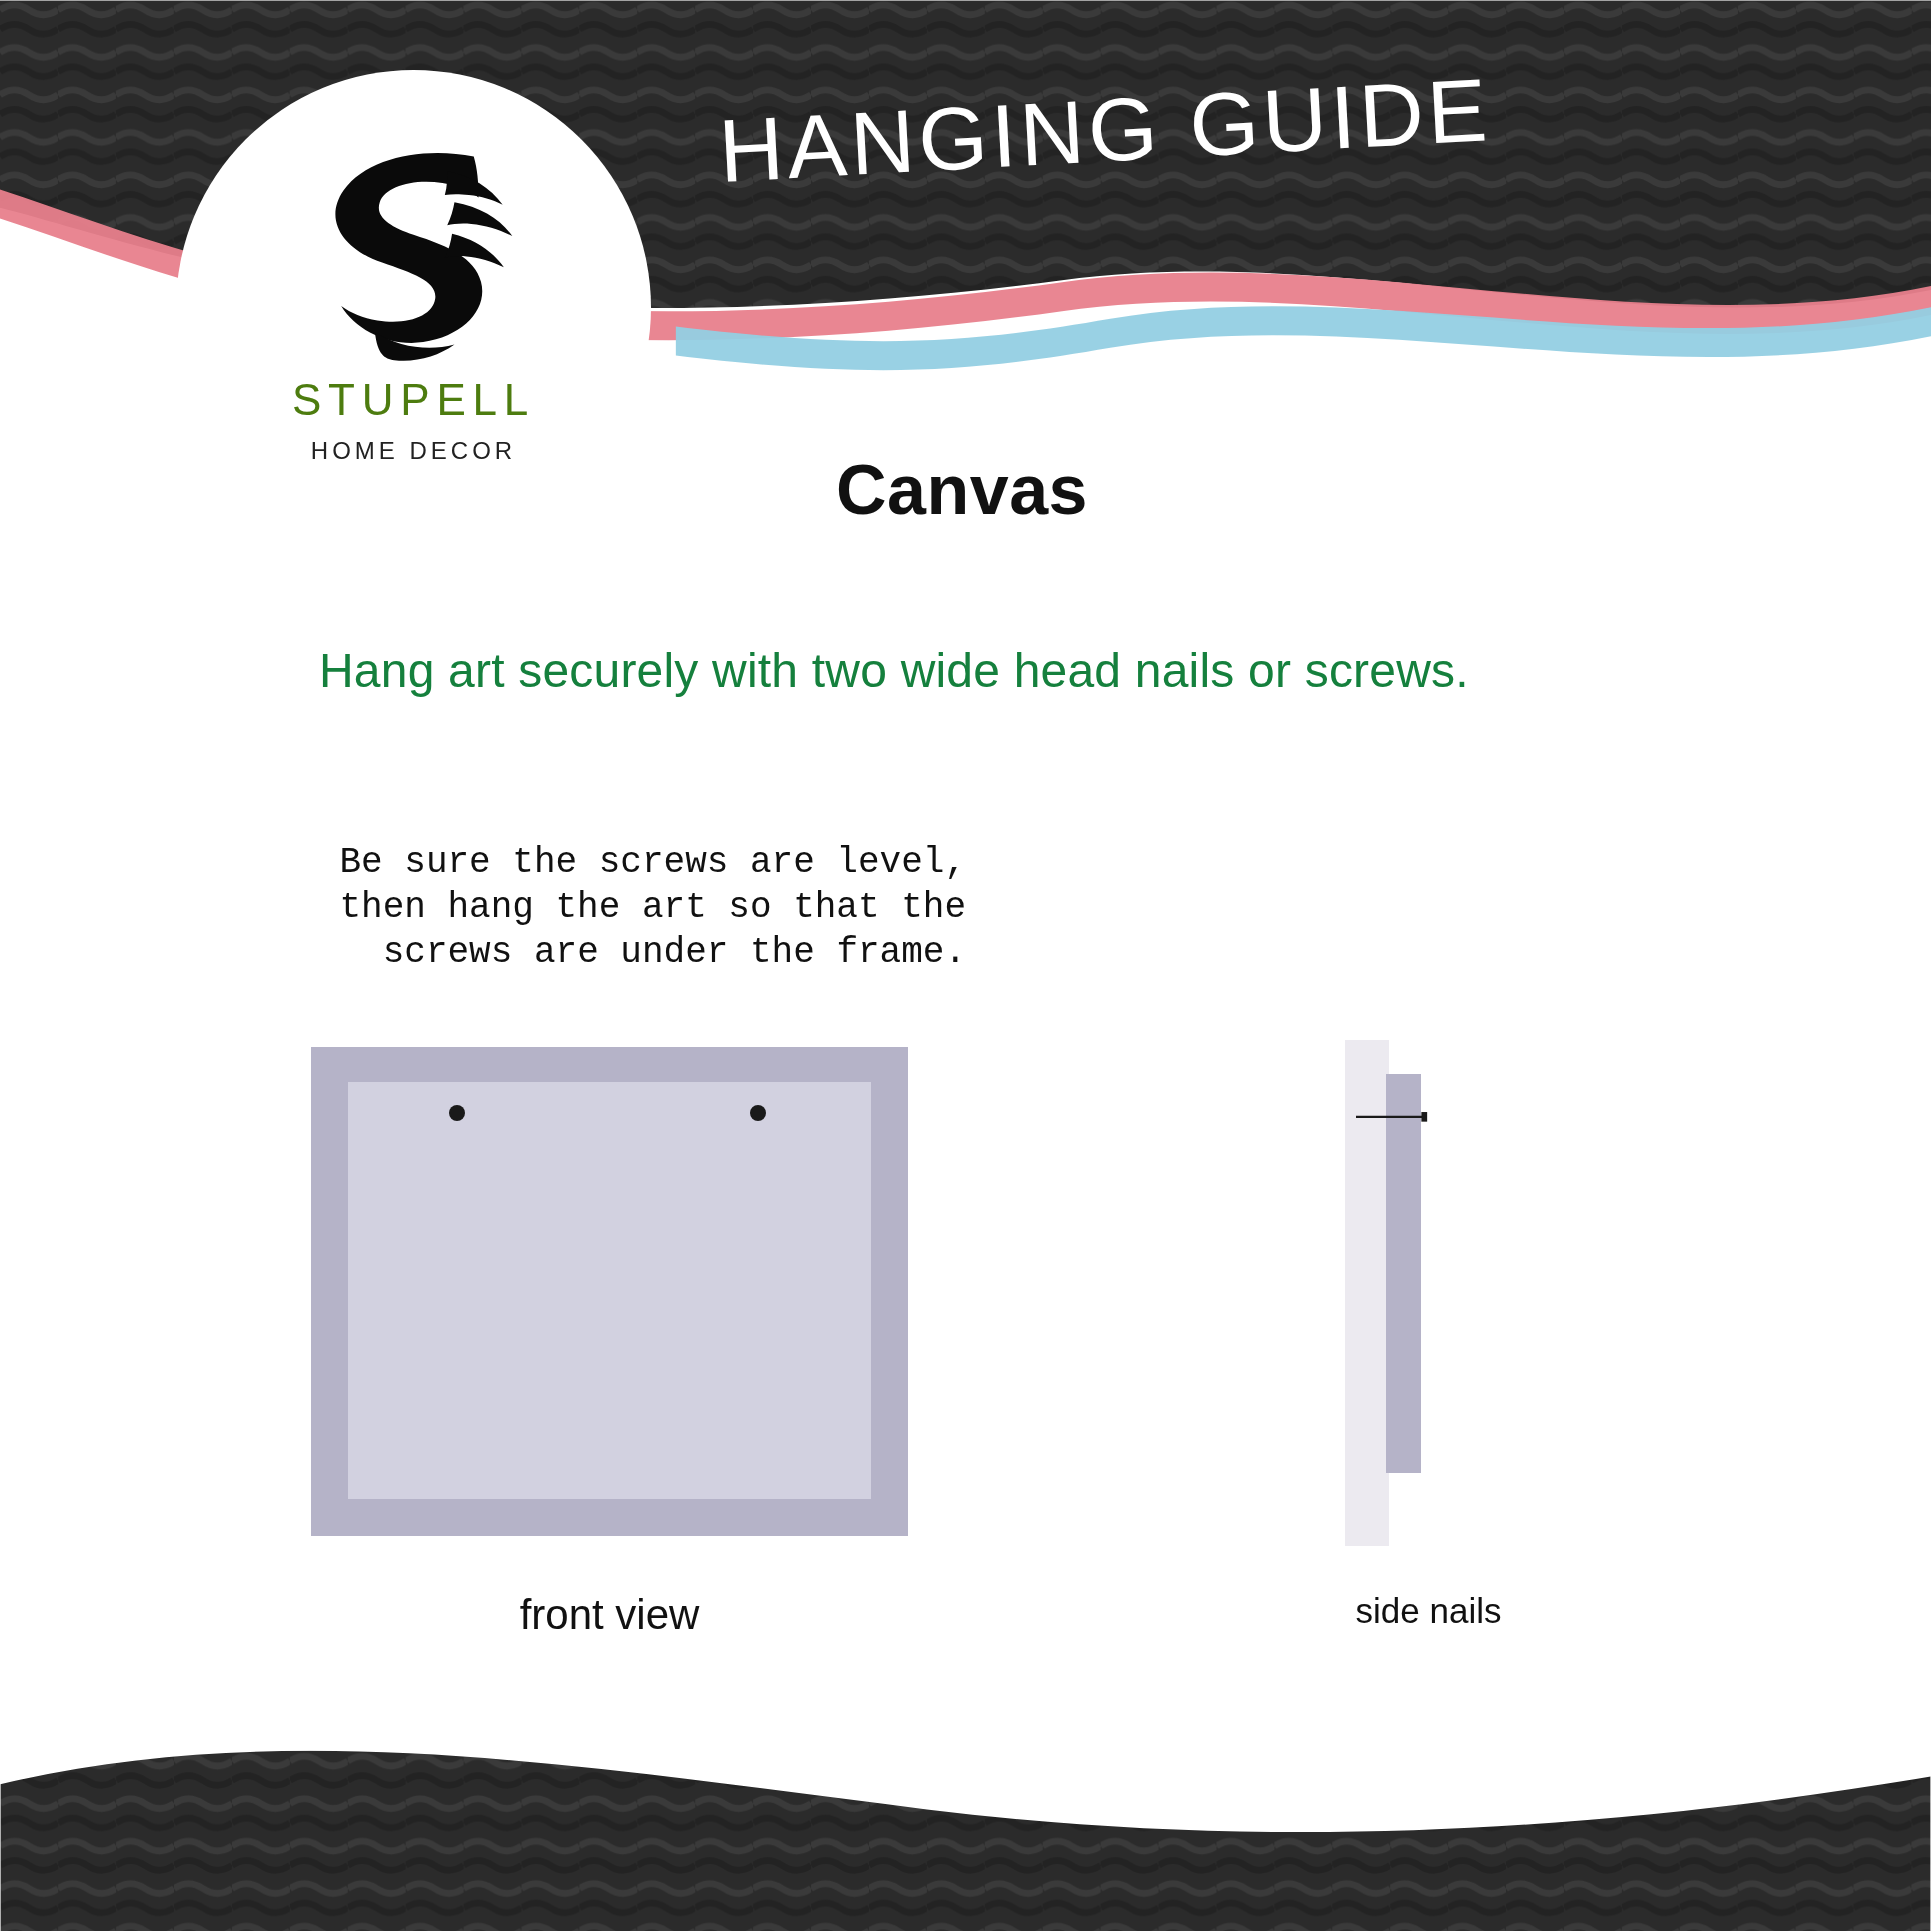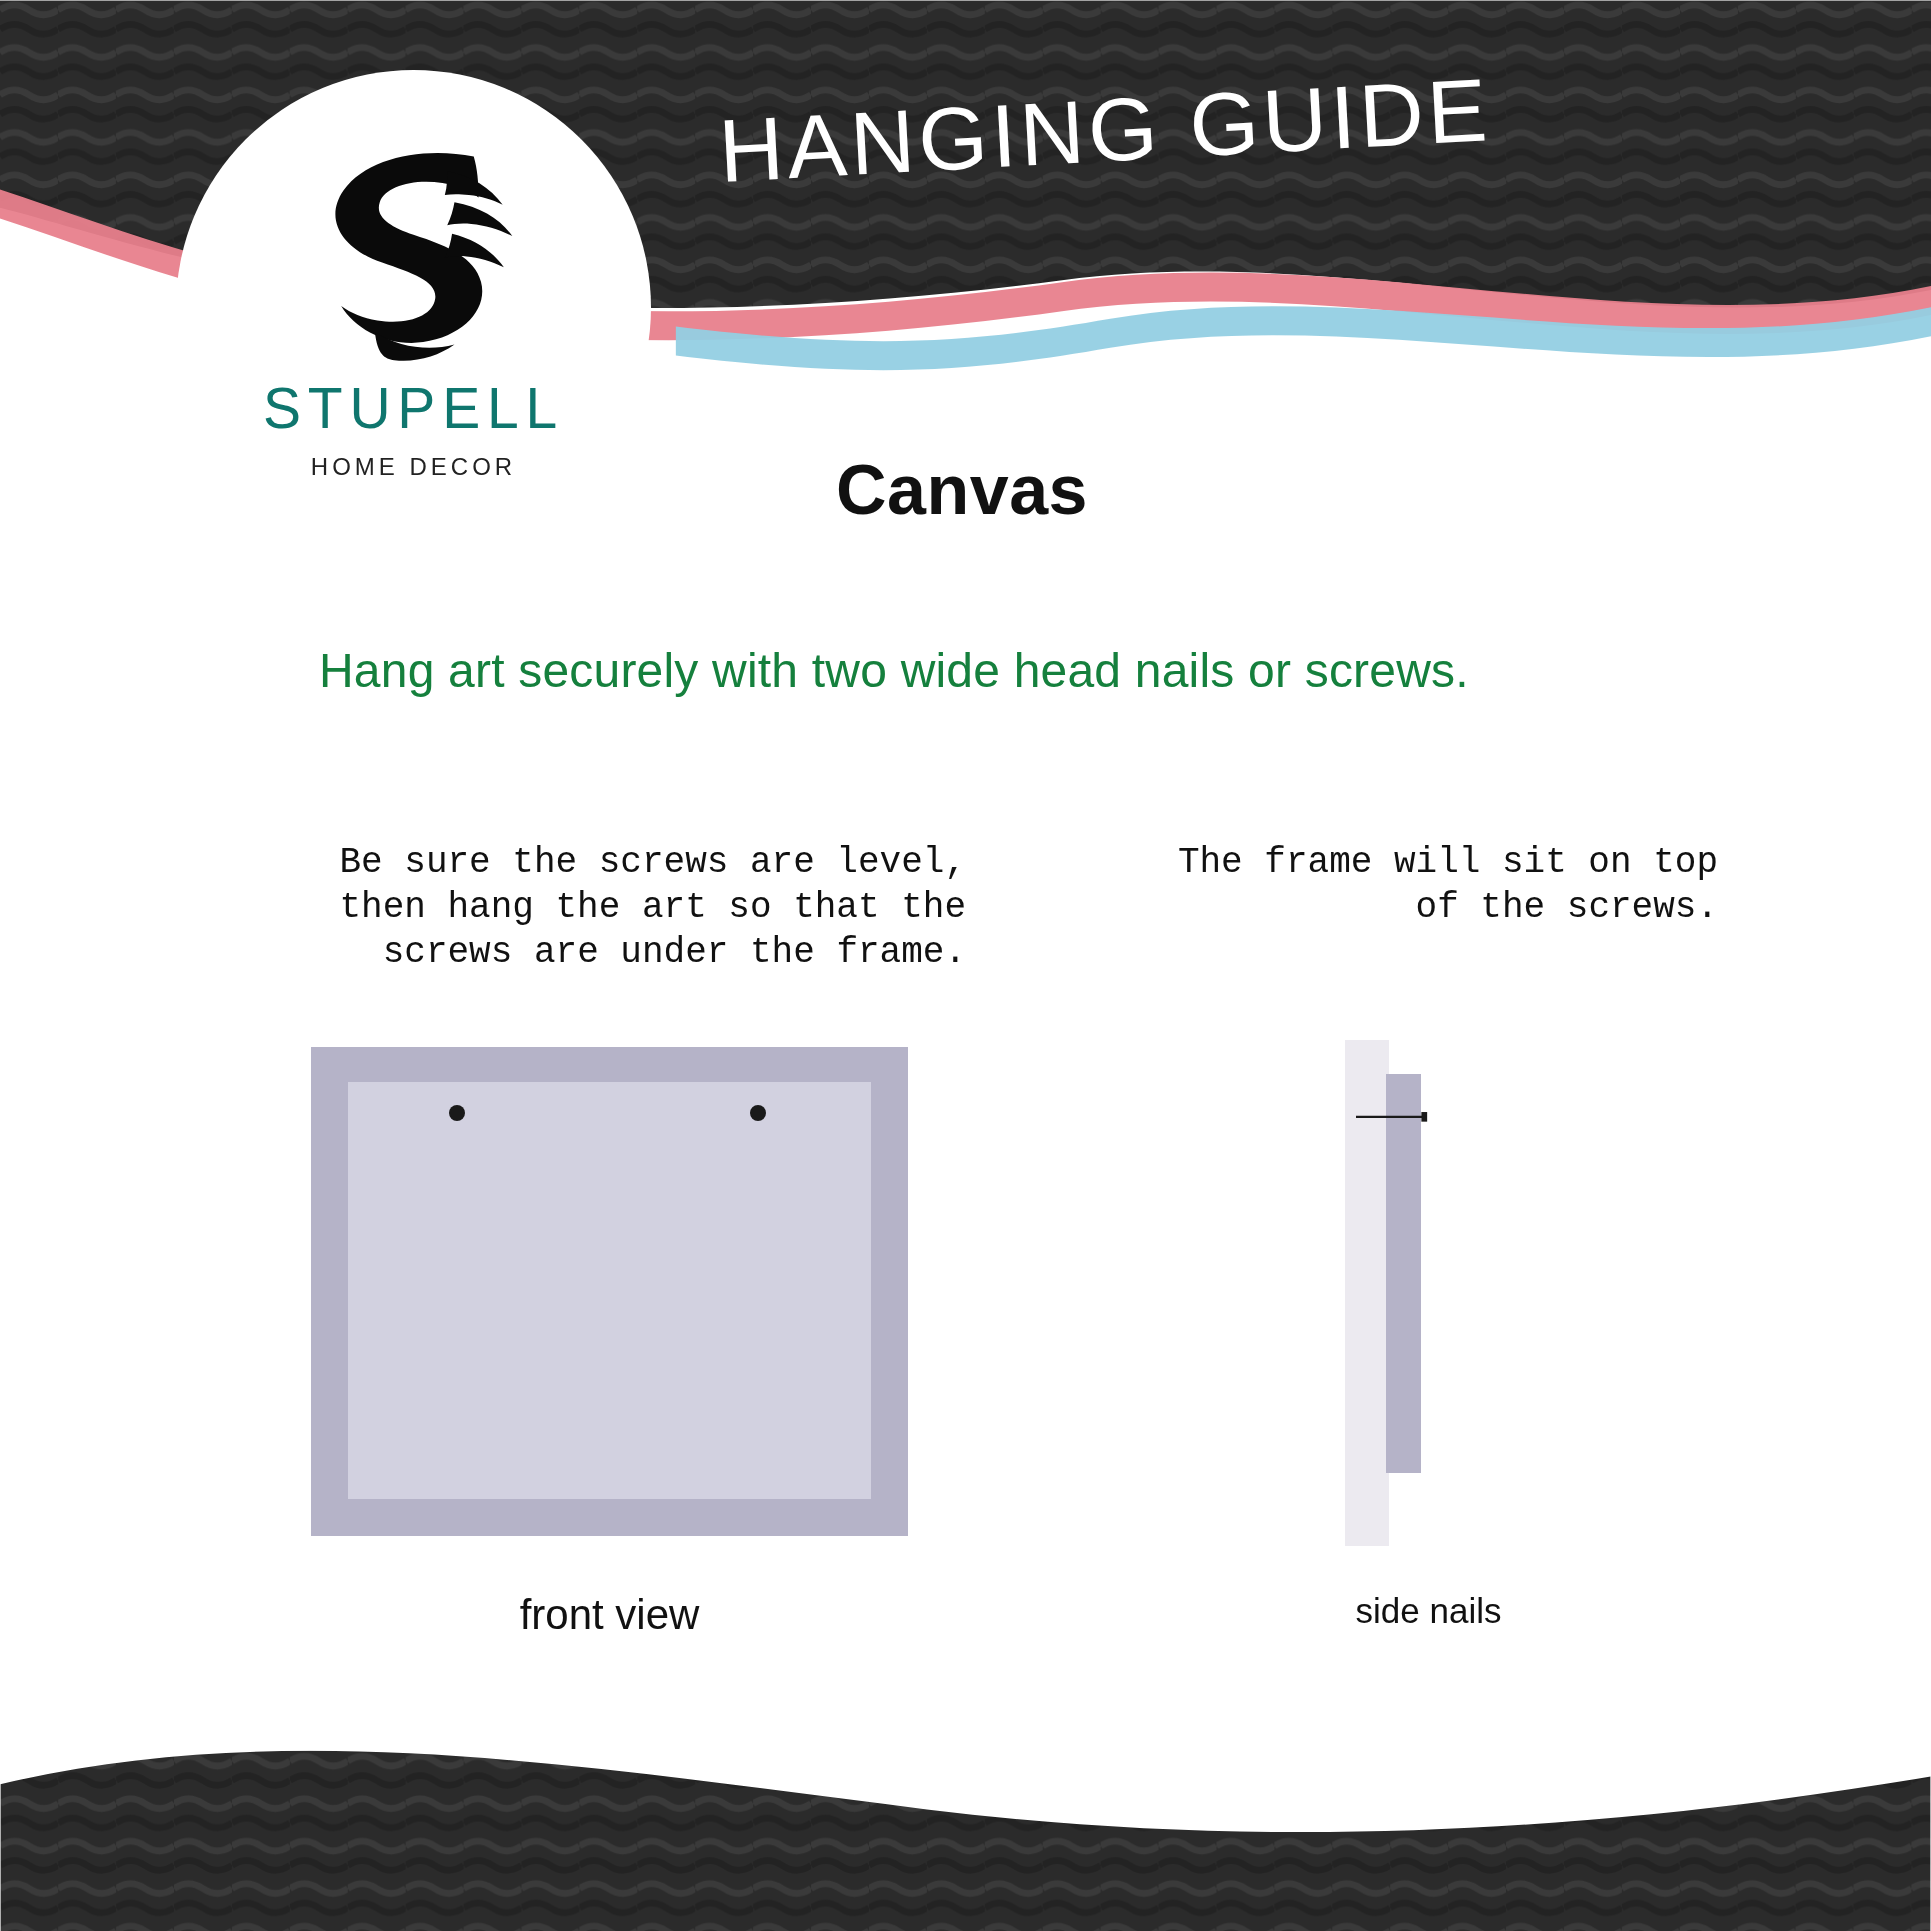--- a/index.html
+++ b/index.html
@@ -51,23 +51,23 @@
     justify-content: flex-start;
     z-index: 5;
   }
   .logo-mark {
     margin-top: 60px;
     width: 241px;
     height: 241px;
   }
   .logo-name {
     font-family: "Liberation Sans", sans-serif;
-    font-size: 57px;
+    font-size: 44px;
     letter-spacing: 6.8px;
-    color: #0f766e;
+    color: #4d7c0f;
     margin-top: 3.9px;
     font-weight: 400;
     text-align: center;
   }
   .logo-sub {
     font-family: "Liberation Sans", sans-serif;
     font-size: 24px;
     letter-spacing: 4px;
     color: #222222;
     margin-top: 12px;
@@ -292,23 +292,20 @@
     <div class="col-caption">Be sure the screws are level, then hang the art so that the screws are under the frame.</div>
   </div>
 
   <div class="front-frame">
     <div class="front-inner"></div>
   </div>
   <div class="screw-dot left"></div>
   <div class="screw-dot right"></div>
   <div class="front-view-label">front view</div>
 
-  <div class="col-side">
-    <div class="col-caption">The frame will sit on top of the screws.</div>
-  </div>
 
   <div class="side-wall"></div>
   <div class="side-frame"></div>
   <svg class="side-screw" viewBox="0 0 78 10" xmlns="http://www.w3.org/2000/svg">
     <line x1="0" y1="5" x2="70" y2="5" stroke="#1a1a1a" stroke-width="2.5"></line>
     <rect x="68" y="0" width="6" height="10" fill="#1a1a1a"></rect>
   </svg>
   <div class="side-view-label">side nails</div>
 
 

